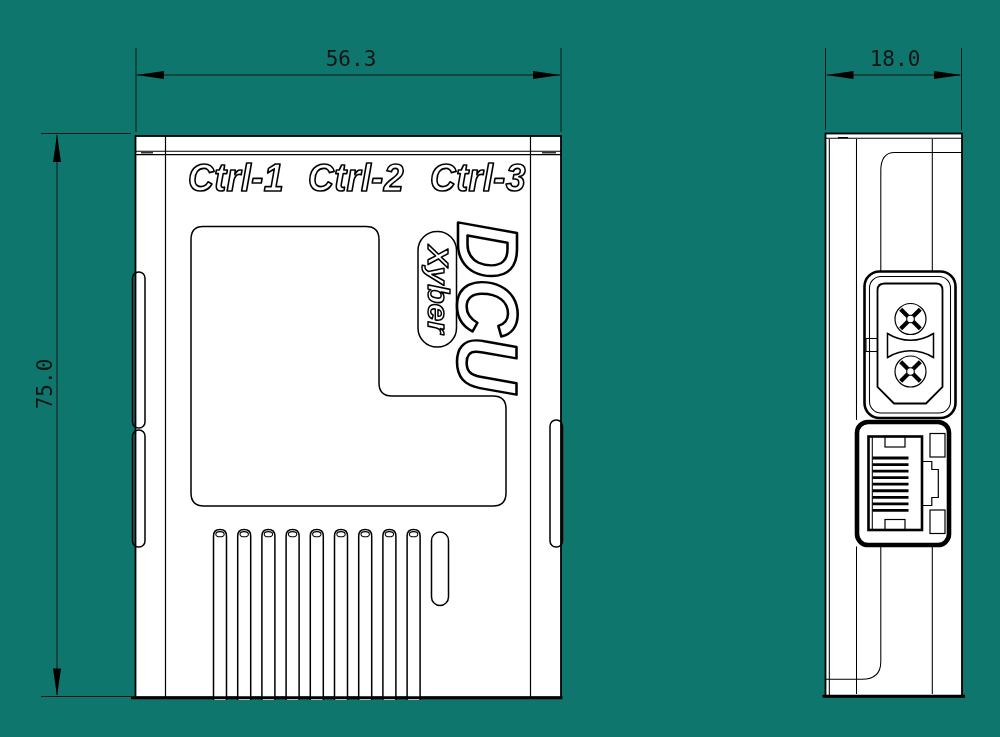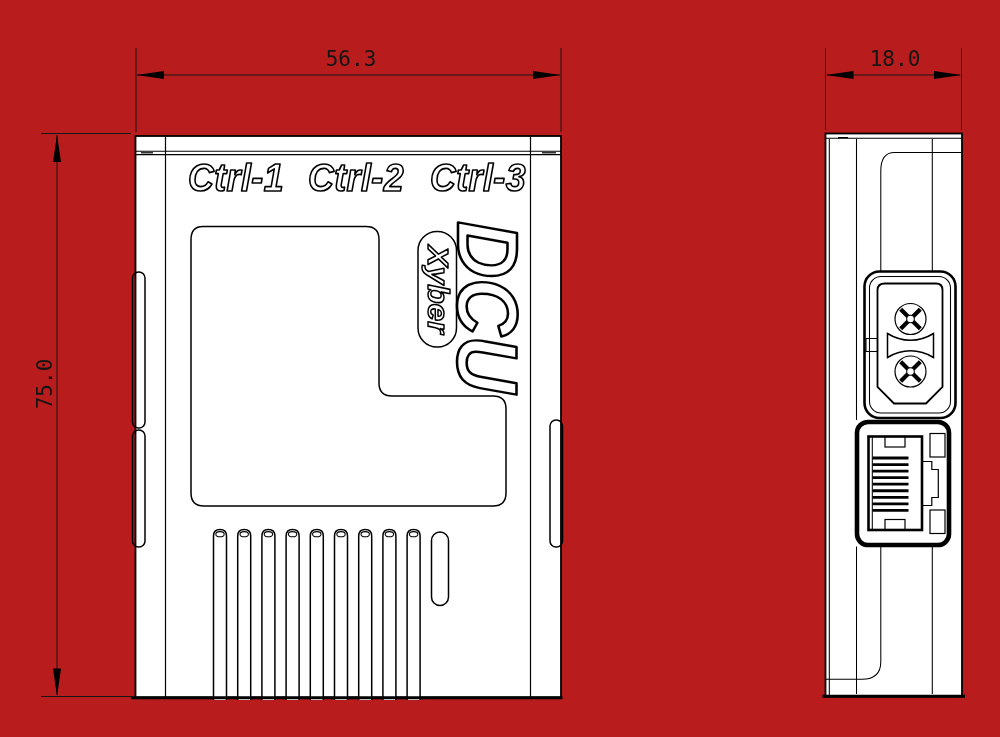--- a/index.html
+++ b/index.html
@@ -1,16 +1,16 @@
 <!DOCTYPE html>
 <html><head>
 <meta charset="utf-8">
 <style>
   html,body{margin:0;padding:0;background:#e8e8e8;}
-  .canvas{position:relative;width:1000px;height:737px;background:#b91c1c;overflow:hidden;margin:0 auto;}
+  .canvas{position:relative;width:1000px;height:737px;background:#0f766e;overflow:hidden;margin:0 auto;}
   svg{display:block;position:absolute;inset:0;}
   .ln{fill:none;stroke:#000;stroke-width:1.2;stroke-linecap:butt;}
   .thin{stroke-width:1.05;}
   .med{stroke-width:1.5;}
   .bold{stroke-width:1.8;}
   .thick{stroke-width:2.6;}
   .xthick{stroke-width:3.1;}
   .frame{stroke-width:4.6;}
   .wfill{fill:#fff;}
   .dimln{fill:none;stroke:#161616;stroke-width:1;}

